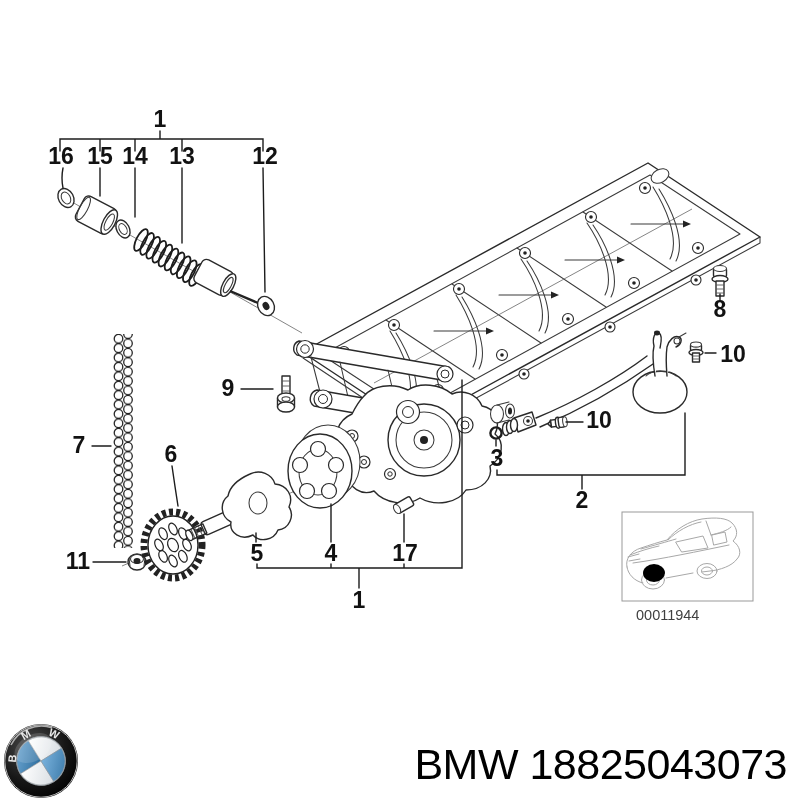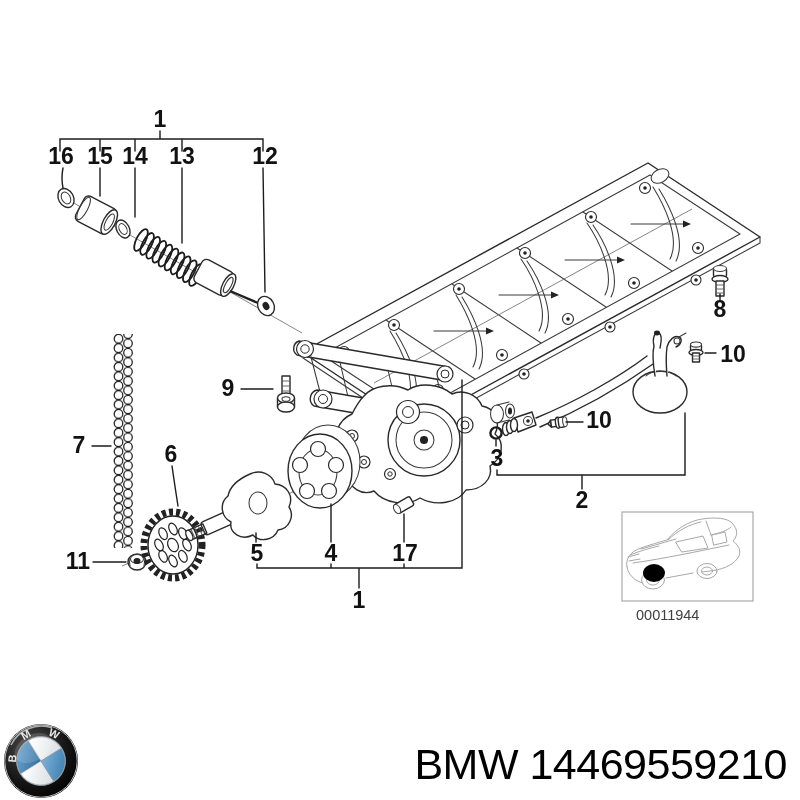--- a/index.html
+++ b/index.html
@@ -362,14 +362,14 @@
       <path d="M38,40 L38,64 A24,24 0 0 0 62,40 Z" fill="url(#blug)" stroke="#8a9096" stroke-width=".5"></path>
     </g>
     <ellipse cx="30" cy="27" rx="20" ry="13" fill="#fff" opacity=".15" transform="rotate(-30 30 27)"></ellipse>
     <g font-family="Liberation Sans, sans-serif" font-size="11" font-weight="bold" fill="#e8e8e8" text-anchor="middle">
       <text x="9.5" y="41" transform="rotate(-85 9.5 37.5)">B</text>
       <text x="23" y="17.5" transform="rotate(-30 23 14)">M</text>
       <text x="51" y="16.5" transform="rotate(25 51 13)">W</text>
     </g>
   </svg>
 
-  <div id="footer-title">BMW 14469559210</div>
+  <div id="footer-title">BMW 18825043073</div>
 </div>
 
 </body></html>

